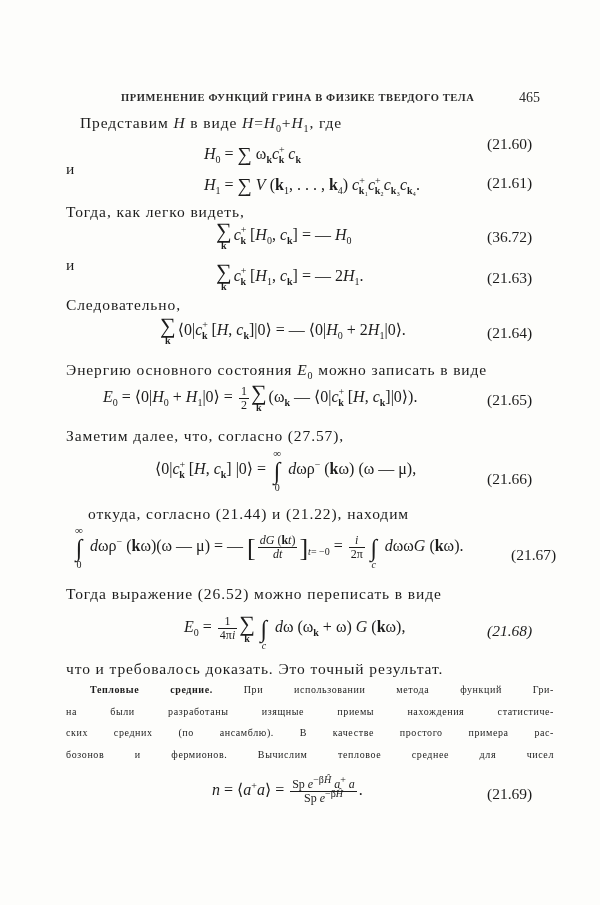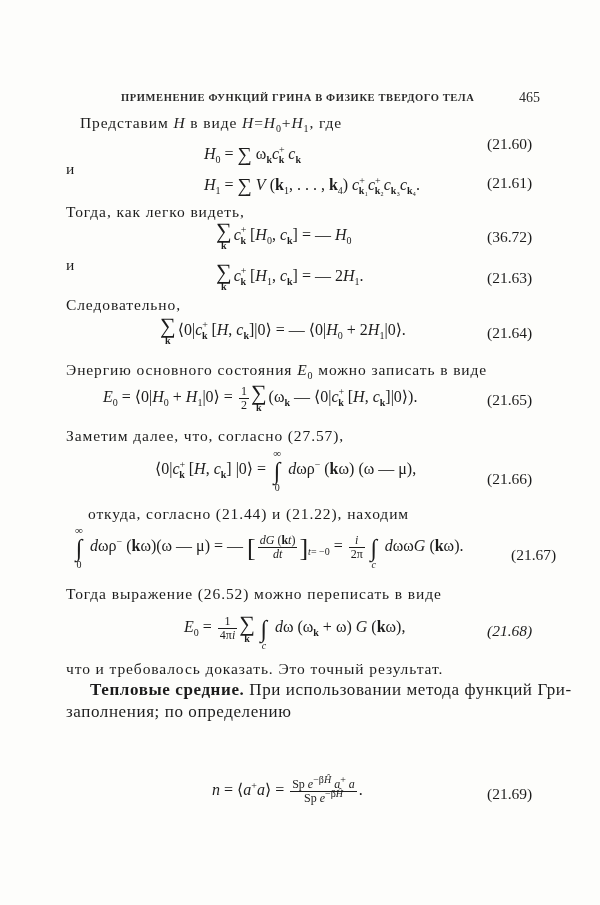--- a/index.html
+++ b/index.html
@@ -20,21 +20,21 @@
   .sumwrap .lim { font-size:10px; font-weight:bold; display:block; line-height:10px; }
   .bigsig { font-size:20px; vertical-align:-2px; }
   .intwrap { display:inline-block; position:relative; text-align:center; vertical-align:middle; width:14px; }
   .intwrap .up { font-size:11px; display:block; line-height:11px; }
   .intwrap .int { font-size:24px; line-height:24px; display:block; font-style:italic; }
   .intwrap .lo { font-size:10px; display:block; line-height:10px; font-style:italic; }
   .frac { display:inline-block; vertical-align:middle; text-align:center; margin:0 2px; }
   .frac .n { display:block; font-size:12px; line-height:13px; padding:0 2px; }
   .frac .d { display:block; font-size:12px; line-height:13px; border-top:1px solid #1c1c1c; padding:0 2px; }
   .bracket { font-size:26px; vertical-align:middle; font-weight:lighter; }
-  .para { font-size:17px; letter-spacing:0.6px; line-height:21.5px; width:488px; text-align:justify; }
+  .para { font-size:10px; letter-spacing:0.6px; line-height:21.5px; width:488px; text-align:justify; }
   .para .line { display:block; white-space:nowrap; text-align:justify; text-align-last:justify; }
   .para .line.last { text-align-last:left; }
   .bold { font-weight:bold; }
 </style>
 </head>
 <body>
 
 <div class="abs header">ПРИМЕНЕНИЕ ФУНКЦИЙ ГРИНА В ФИЗИКЕ ТВЕРДОГО ТЕЛА</div>
 <div class="abs pagenum">465</div>
 
@@ -80,17 +80,19 @@
 
 <div class="abs text" style="top:585px;left:66px;">Тогда выражение (26.52) можно переписать в виде</div>
 
 <div class="abs eq" style="top:606px;left:184px;"><i>E</i><sub>0</sub> = <span class="frac"><span class="n">1</span><span class="d">4π<i>i</i></span></span><span class="sumwrap"><span class="sig">∑</span><span class="lim">k</span></span><span class="intwrap"><span class="up">&nbsp;</span><span class="int">∫</span><span class="lo">c</span></span> <i>d</i>ω (ω<sub><b>k</b></sub> + ω) <i>G</i> (<b>k</b>ω),</div>
 <div class="abs eqnum" style="top:622px;font-style:italic;">(21.68)</div>
 
 <div class="abs text" style="top:660px;left:66px;">что и требовалось доказать. Это точный результат.</div>
 
 <div class="abs para" style="top:679px;left:66px;">
   <span class="line" style="padding-left:24px;box-sizing:border-box;"><span class="bold">Тепловые средние.</span><span> При использовании метода функций Гри-</span></span>
-  <span class="line last">заполнения; по определению</span>
+  <span class="line">на были разработаны изящные приемы нахождения статистиче-</span>
+  <span class="line">ских средних (по ансамблю). В качестве простого примера рас-</span>
+  <span class="line">бозонов и фермионов. Вычислим тепловое среднее для чисел</span>
 </div>
 
 <div class="abs eq" style="top:778px;left:212px;"><i>n</i> = ⟨<i>a</i><sup>+</sup><i>a</i>⟩ = <span class="frac"><span class="n">Sp <i>e</i><sup>−β<i>Ĥ</i></sup> <i>a</i><sup>+</sup> <i>a</i></span><span class="d">Sp <i>e</i><sup>−β<i>Ĥ</i></sup></span></span>.</div>
 <div class="abs eqnum" style="top:785px;">(21.69)</div>
 
 </body></html>

